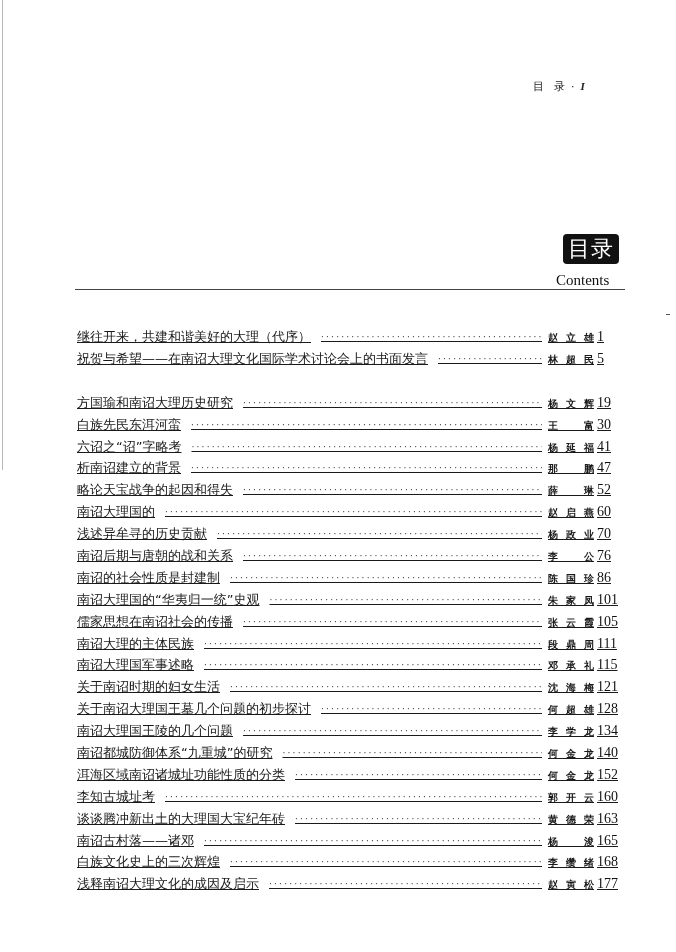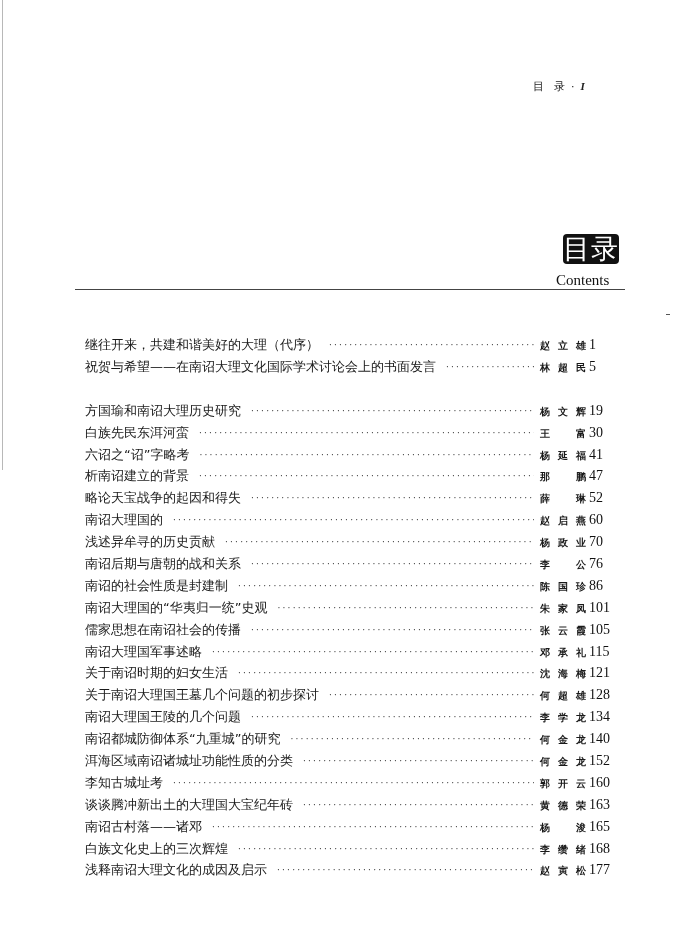--- a/index.html
+++ b/index.html
@@ -37,21 +37,21 @@
     .running-head .pg { font-style: italic; font-family: "Liberation Serif", serif; font-weight: bold; }
     .title-badge {
       position: absolute;
       left: 563px;
       top: 234px;
       width: 56px;
       height: 30px;
       background: #111111;
       color: #ffffff;
       border-radius: 4px;
-      font-size: 27px;
+      font-size: 22px;
       line-height: 30px;
       text-align: center;
       font-family: "DejaVu Sans", "Liberation Sans", sans-serif;
       letter-spacing: 1px;
     }
     .contents-en {
       position: absolute;
       left: 556px;
       top: 272px;
       font-size: 15px;
@@ -76,21 +76,21 @@
     }
     .toc {
       position: absolute;
       left: 77px;
       top: 328px;
       width: 548px;
       margin: 0;
       padding: 0;
       list-style: none;
     }
-    .toc-group { margin: 8px; padding: 0; list-style: none; }
+    .toc-group { margin: 0; padding: 0; list-style: none; text-decoration: underline; }
     .toc-group + .toc-group { margin-top: 22px; }
     .toc-entry {
       display: flex;
       align-items: baseline;
       height: 21.9px;
       font-size: 13.5px;
       white-space: nowrap;
     }
     .toc-title {
       flex: 0 0 auto;
@@ -220,20 +220,26 @@
         <span class="toc-author">朱家凤</span>
         <span class="toc-page">101</span>
       </li>
     <li class="toc-entry">
         <span class="toc-title">儒家思想在南诏社会的传播</span>
         <span class="toc-dots"></span>
         <span class="toc-author">张云霞</span>
         <span class="toc-page">105</span>
       </li>
     <li class="toc-entry">
+        <span class="toc-title">南诏大理的主体民族</span>
+        <span class="toc-dots"></span>
+        <span class="toc-author">段鼎周</span>
+        <span class="toc-page">111</span>
+      </li>
+    <li class="toc-entry">
         <span class="toc-title">南诏大理国军事述略</span>
         <span class="toc-dots"></span>
         <span class="toc-author">邓承礼</span>
         <span class="toc-page">115</span>
       </li>
     <li class="toc-entry">
         <span class="toc-title">关于南诏时期的妇女生活</span>
         <span class="toc-dots"></span>
         <span class="toc-author">沈海梅</span>
         <span class="toc-page">121</span>

